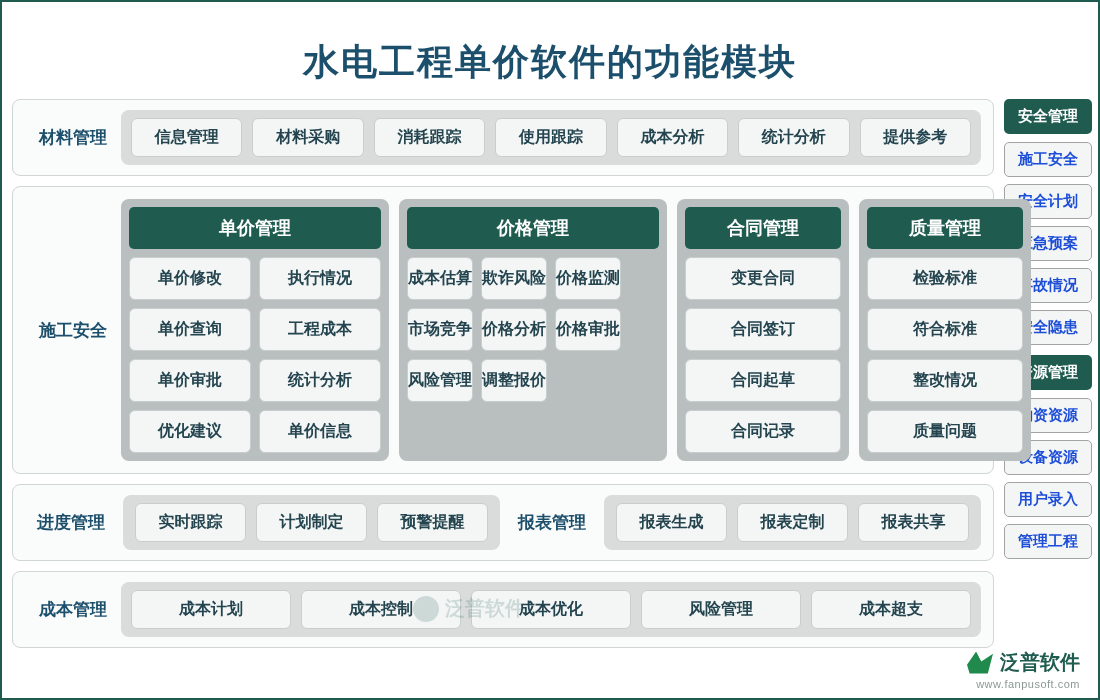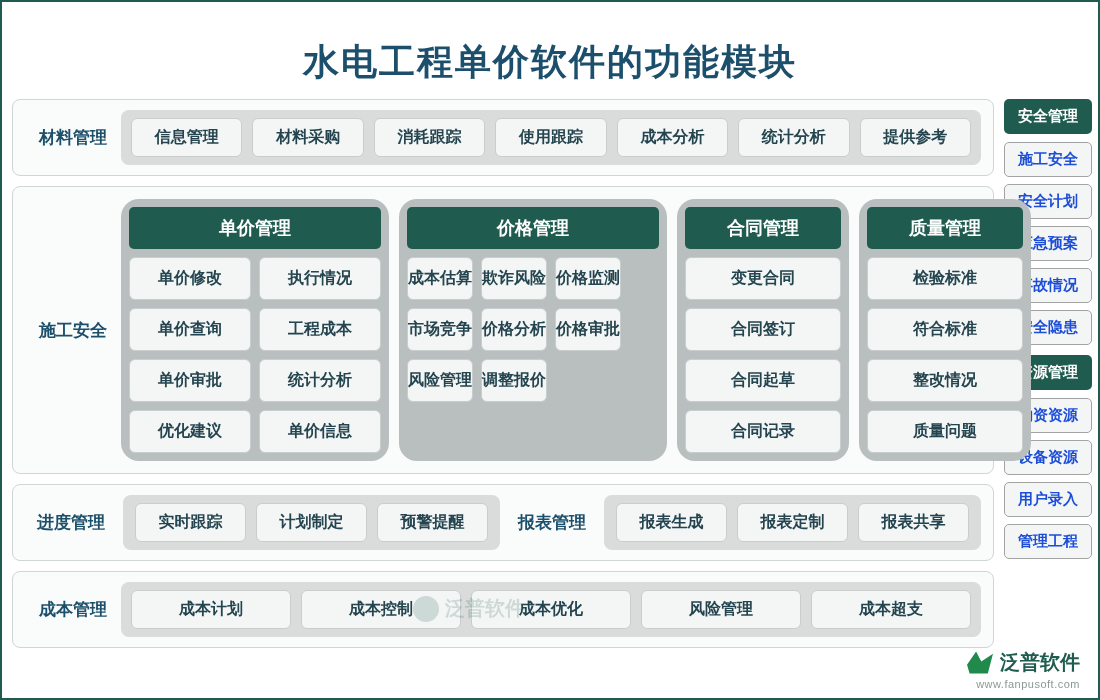--- a/index.html
+++ b/index.html
@@ -111,21 +111,21 @@
     align-items: center;
     justify-content: center;
   }
   .biz-cols {
     flex: 1;
     display: flex;
     gap: 10px;
   }
   .biz-col {
     background: #b9bfbe;
-    border-radius: 18px;
+    border-radius: 8px;
     padding: 8px;
     display: flex;
     flex-direction: column;
     gap: 8px;
   }
   .col-wide { flex: 0 0 252px; }
   .col-wide2 { flex: 0 0 252px; }
   .col-narrow { flex: 0 0 156px; }
   .col-head {
     background: #1f5c4f;

